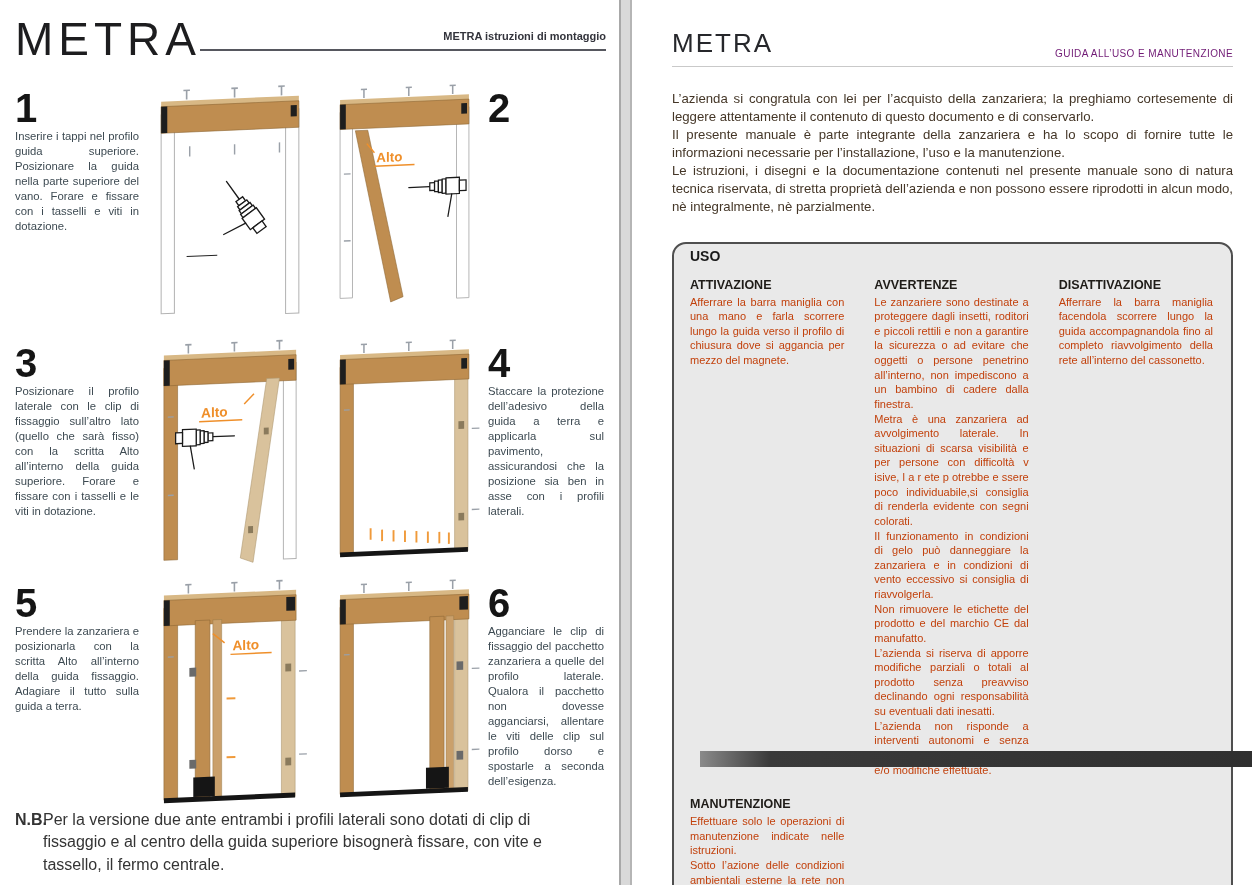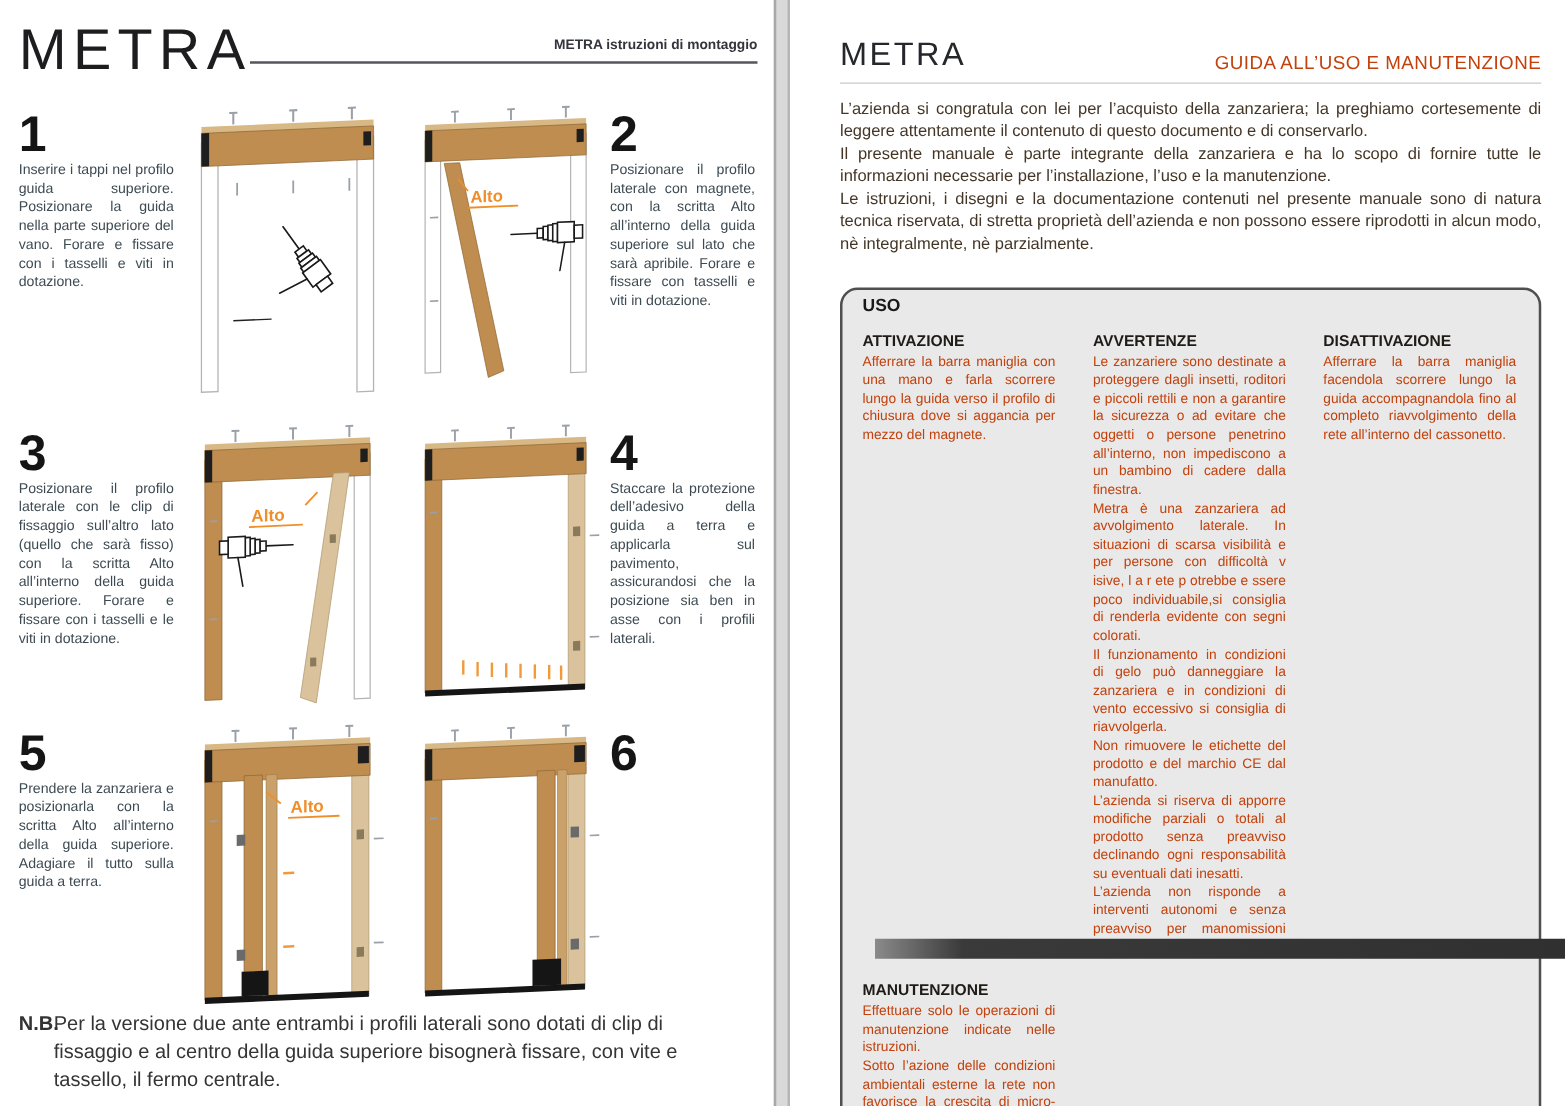--- a/index.html
+++ b/index.html
@@ -43,23 +43,23 @@
   .nb { display:flex; padding:4px 28px 0 15px; font-size:16px; line-height:1.4; color:#343434; }
   .nb-label { font-weight:bold; width:28px; flex:0 0 28px; }
   .nb-text  { flex:1; }
   .lp-rule  { height:3px; background:#f0a24d; margin:10px 12px 0 15px; }
 
   
   #right-page { padding:28px 19px 0 40px; }
   .rp-header { display:flex; justify-content:space-between; align-items:flex-end;
                border-bottom:1px solid #c9c9c9; padding-bottom:7px; }
   .rp-logo  { font-size:26px; font-weight:300; letter-spacing:2px; color:#26272b; }
-  .rp-title { font-size:15px; color:#c2410c; letter-spacing:0.4px; }
-
-  .rp-intro { margin-top:11px; }
+  .rp-title { font-size:10px; color:#701a75; letter-spacing:0.4px; }
+
+  .rp-intro { margin-top:23px; }
   .rp-intro p { font-size:13.2px; line-height:1.37; text-align:justify; color:#443627; }
 
   .uso-box {
     margin-top:25px; background:#e9e9e9; border:2px solid #4f4f4f; border-radius:14px;
     padding:4px 18px 18px 16px;
   }
   .uso-title { font-size:14px; font-weight:bold; color:#191919; margin-bottom:14px; }
   .uso-grid { display:grid; grid-template-columns:1fr 1fr 1fr; column-gap:30px; row-gap:20px; }
   .sec-title { font-size:12.5px; font-weight:bold; color:#1f1c18; margin-bottom:3px; }
   .sec-body  { font-size:11px; line-height:1.33; text-align:justify; color:#c2410c;
@@ -150,21 +150,20 @@
         <text x="58" y="84" font-size="14" font-weight="bold" fill="#ef8f2a">Alto</text>
         <line x1="56" y1="88" x2="98" y2="88" stroke="#ef8f2a" stroke-width="1.5"></line>
         <g transform="translate(92,112)">
             <use href="#drill"></use>
           </g>
       </g>
     </svg>
 
     <div class="step-text">
       <div class="step-num">2</div>
-      <div class="step-par">Posizionare il profilo laterale con magnete, con la scritta Alto all’interno della guida superiore sul lato che sarà apribile. Forare e fissare con tasselli e viti in dotazione.</div>
     </div>
 
     <div class="step-text">
       <div class="step-num">3</div>
       <div class="step-par">Posizionare il profilo laterale con le clip di fissaggio sull’altro lato (quello che sarà fisso) con la scritta Alto all’interno della guida superiore. Forare e fissare con i tasselli e le viti in dotazione.</div>
     </div>
 
     <svg class="diagram" viewBox="0 0 175 245" preserveAspectRatio="xMidYMin meet">
       <g transform="skewY(-2.5) translate(0,10)">
         <rect x="142" y="30" width="13" height="200" fill="#fff" stroke="#b3b3b3"></rect>
@@ -220,21 +219,21 @@
       </g>
     </svg>
 
     <div class="step-text">
       <div class="step-num">4</div>
       <div class="step-par">Staccare la protezione dell’adesivo della guida a terra e applicarla sul pavimento, assicurandosi che la posizione sia ben in asse con i profili laterali.</div>
     </div>
 
     <div class="step-text">
       <div class="step-num">5</div>
-      <div class="step-par">Prendere la zanzariera e posizionarla con la scritta Alto all’interno della guida superiore. Adagiare il tutto sulla guida a terra.</div>
+      <div class="step-par">Prendere la zanzariera e posizionarla con la scritta Alto all’interno della guida fissaggio. Adagiare il tutto sulla guida a terra.</div>
     </div>
 
     <svg class="diagram" viewBox="0 0 175 240" preserveAspectRatio="xMidYMin meet">
       <g transform="skewY(-2.5) translate(0,10)">
         <rect x="20" y="30" width="14" height="196" fill="#bf8d50" stroke="#8f6836" stroke-width="0.6"></rect>
         <rect x="140" y="30" width="14" height="198" fill="#d9c29c" stroke="#b09a72" stroke-width="0.6"></rect>
         <rect x="20" y="17" width="135" height="6" fill="#d8b885"></rect>
         <rect x="20" y="22" width="135" height="26" fill="#bf8d50" stroke="#8f6836" stroke-width="0.6"></rect>
         <rect x="20" y="22" width="6" height="26" fill="#1e1e1e"></rect>
         <rect x="145" y="24" width="9" height="14" fill="#1e1e1e"></rect>
@@ -278,20 +277,21 @@
         <line x1="158" y1="100" x2="166" y2="100" stroke="#9aa0a8" stroke-width="1.4"></line>
         <line x1="158" y1="185" x2="166" y2="185" stroke="#9aa0a8" stroke-width="1.4"></line>
         <line x1="24" y1="80" x2="30" y2="80" stroke="#9aa0a8" stroke-width="1.4"></line>
         <rect x="110" y="202" width="24" height="22" fill="#151515"></rect>
         <rect x="20" y="224" width="134" height="5" fill="#151515"></rect>
       </g>
     </svg>
 
     <div class="step-text">
       <div class="step-num">6</div>
+      <div class="step-par">Agganciare le clip di fissaggio del pacchetto zanzariera a quelle del profilo laterale. Qualora il pacchetto non dovesse agganciarsi, allentare le viti delle clip sul profilo dorso e spostarle a seconda dell’esigenza.</div>
     </div>
   </div>
 
   <div class="nb">
     <span class="nb-label">N.B.</span>
     <span class="nb-text">Per la versione due ante entrambi i profili laterali sono dotati di clip di fissaggio e al centro della guida superiore bisognerà fissare, con vite e tassello, il fermo centrale.</span>
   </div>
   <div class="lp-rule"></div>
 </div>
 

